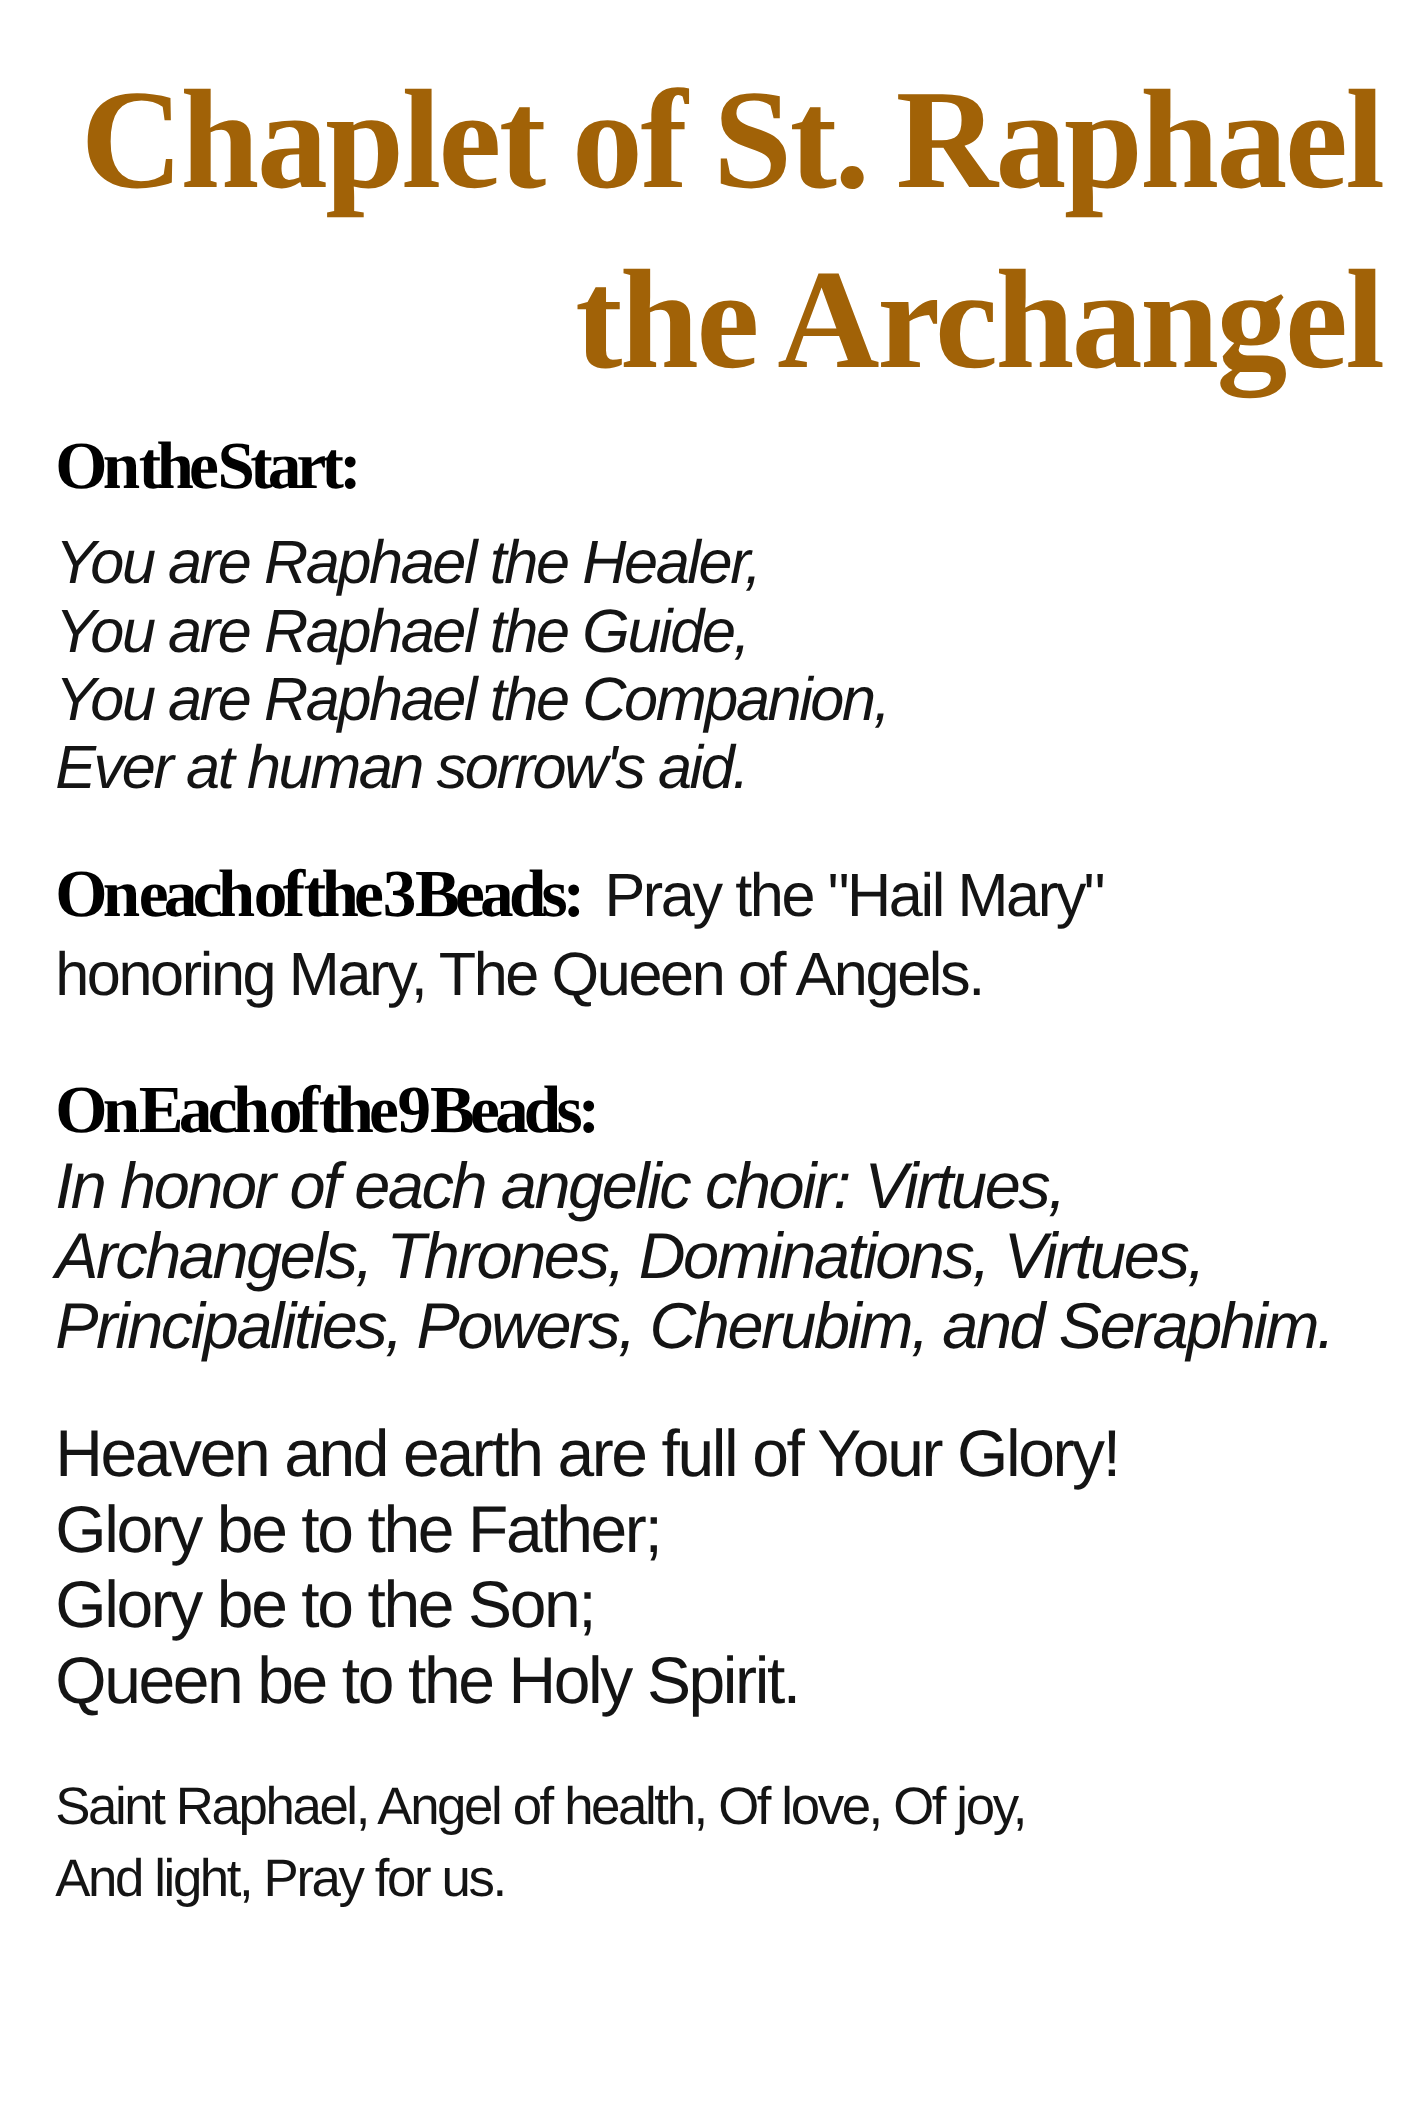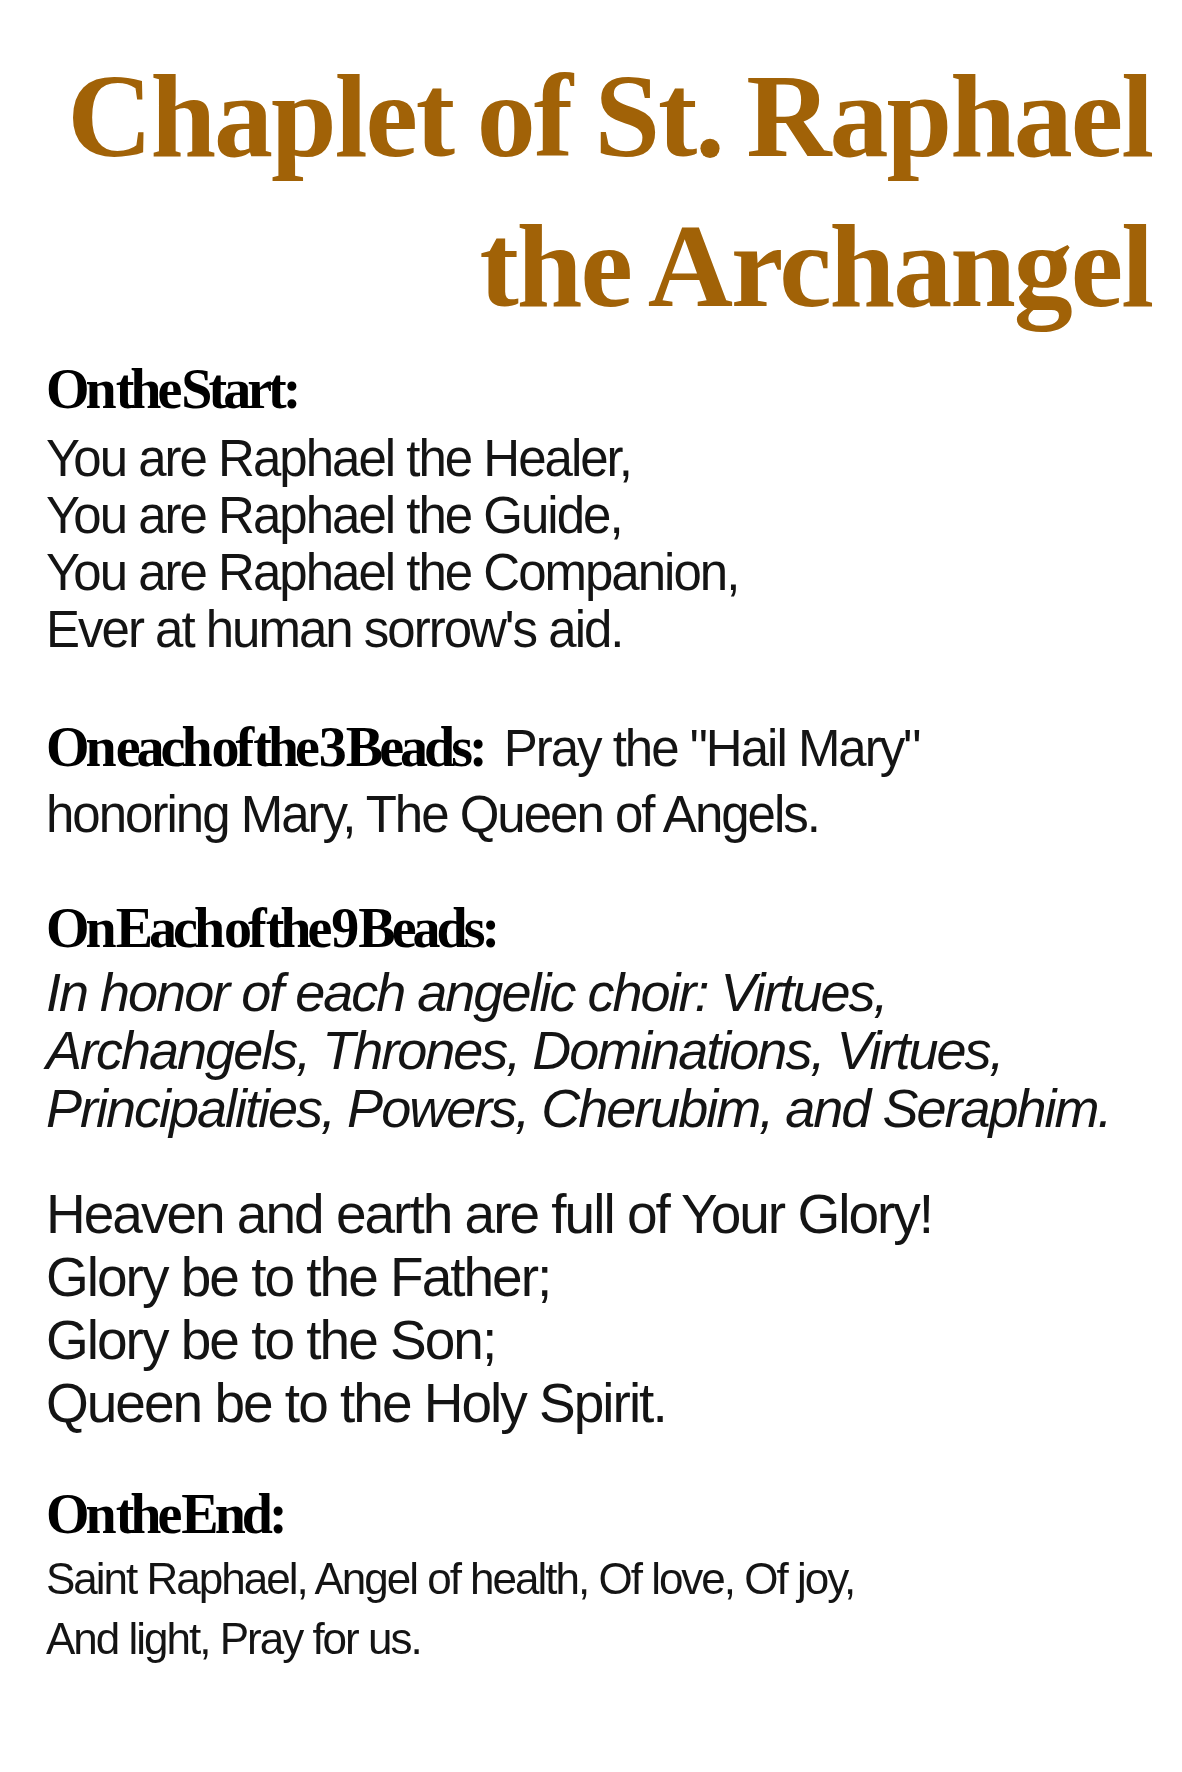--- a/index.html
+++ b/index.html
@@ -74,22 +74,22 @@
     line-height: 60px;
   }
   .line.mixed {
     line-height: 74px;
   }
   .after-heading { margin-left: 20px; letter-spacing: -2px; }
 
   
   section { margin: 0; }
   .sec-start { margin-top: 12px; }
-  .sec-start .lines { margin-top: 6px; }
-  .sec-three-beads { margin-top: 52px; }
+  .sec-start .lines { margin-top: 16px; font-style: italic; }
+  .sec-three-beads { margin-top: 40px; }
   .sec-nine-beads { margin-top: 50px; }
   .sec-doxology { margin-top: 46px; }
   .sec-end { margin-top: 44px; }
 </style>
 </head>
 <body>
 
 <main class="page">
 
   <h1 class="title">
@@ -122,20 +122,19 @@
   </section>
 
   <section class="sec-doxology">
     <p class="line dox-line">Heaven and earth are full of Your Glory!</p>
     <p class="line dox-line">Glory be to the Father;</p>
     <p class="line dox-line">Glory be to the Son;</p>
     <p class="line dox-line">Queen be to the Holy Spirit.</p>
   </section>
 
   <section class="sec-end">
-    <h2 class="heading">On the End:</h2>
     <div class="lines">
       <p class="line end-line">Saint Raphael, Angel of health, Of love, Of joy,</p>
       <p class="line end-line">And light, Pray for us.</p>
     </div>
   </section>
 
 </main>
 
 </body></html>

